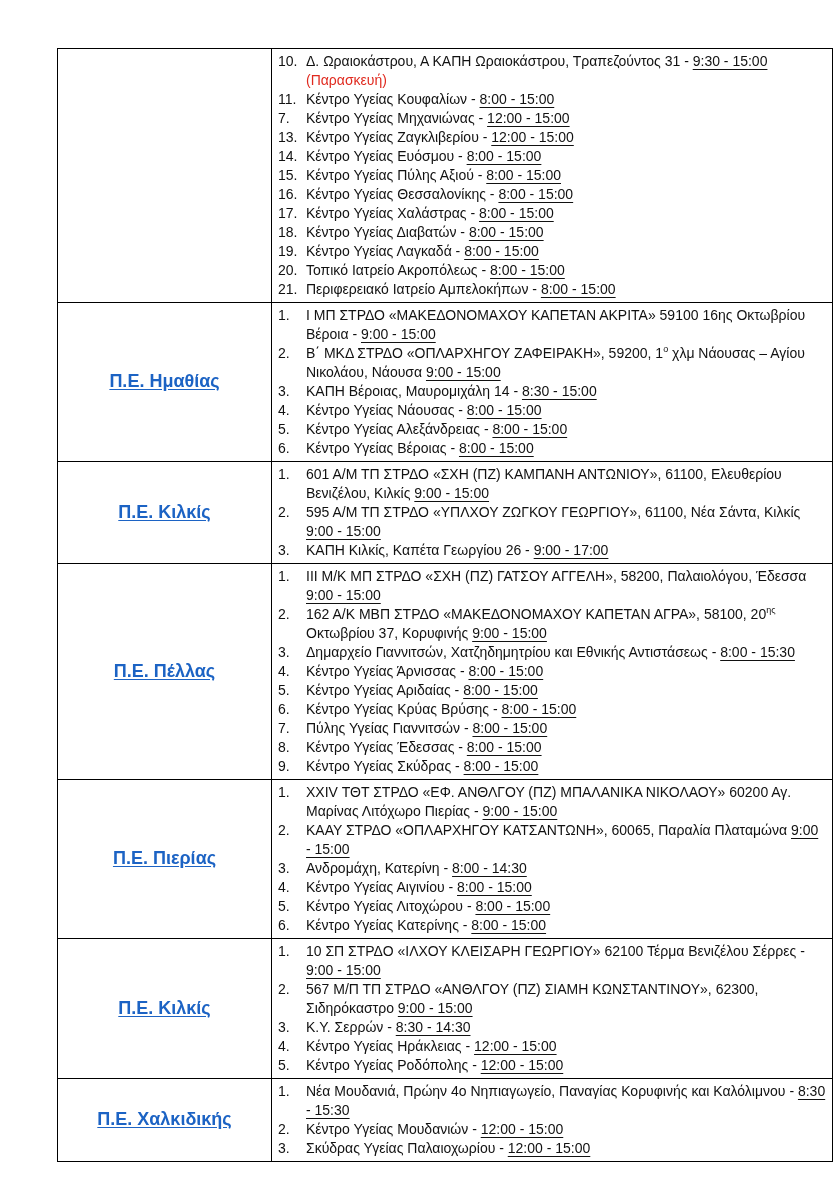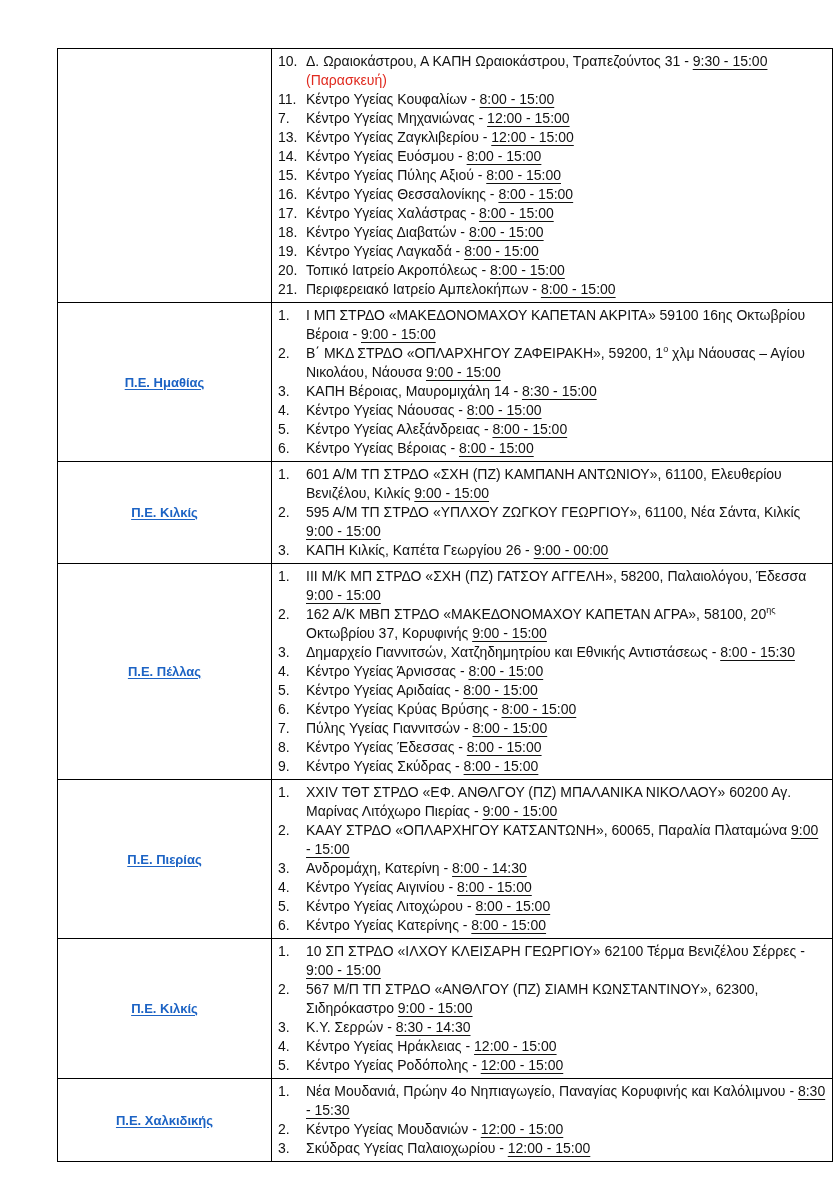--- a/index.html
+++ b/index.html
@@ -21,21 +21,21 @@
     font-size:14px;line-height:19px;
   }
   td.label-cell{width:211px;text-align:center;}
   td.list-cell{padding:3px 6px 3px 4px;vertical-align:top;}
   .region-label{
     color:var(--label-color,#1c63c4);
     font-weight:bold;
     text-decoration:underline;
     text-underline-offset:2px;
     cursor:pointer;
-    font-size:13px;
+    font-size:18px;
   }
   .item{display:flex;align-items:flex-start;}
   .num{flex:0 0 28px;padding-left:2px;}
   .txt{flex:1;}
   .u{
     text-decoration:underline;
     text-decoration-thickness:1.3px;
     text-underline-offset:2.5px;
   }
   .red{color:var(--red-color,#e02a1f);}
@@ -135,21 +135,21 @@
             <div class="item">
               <span class="num">1.</span>
               <span class="txt"><span>601 Α/Μ ΤΠ ΣΤΡΔΟ «ΣΧΗ (ΠΖ) ΚΑΜΠΑΝΗ ΑΝΤΩΝΙΟΥ», 61100, Ελευθερίου Βενιζέλου, Κιλκίς </span><span class="u">9:00 - 15:00</span></span>
             </div>
             <div class="item">
               <span class="num">2.</span>
               <span class="txt"><span>595 Α/Μ ΤΠ ΣΤΡΔΟ «ΥΠΛΧΟΥ ΖΩΓΚΟΥ ΓΕΩΡΓΙΟΥ», 61100, Νέα Σάντα, Κιλκίς </span><span class="u">9:00 - 15:00</span></span>
             </div>
             <div class="item">
               <span class="num">3.</span>
-              <span class="txt"><span>ΚΑΠΗ Κιλκίς, Καπέτα Γεωργίου 26 - </span><span class="u">9:00 - 00:00</span></span>
+              <span class="txt"><span>ΚΑΠΗ Κιλκίς, Καπέτα Γεωργίου 26 - </span><span class="u">9:00 - 17:00</span></span>
             </div>
           </td>
         </tr>
         <tr>
           <td class="label-cell"><span class="region-label">Π.Ε. Πέλλας</span></td>
           <td class="list-cell">
             <div class="item">
               <span class="num">1.</span>
               <span class="txt"><span>ΙΙΙ Μ/Κ ΜΠ ΣΤΡΔΟ «ΣΧΗ (ΠΖ) ΓΑΤΣΟΥ ΑΓΓΕΛΗ», 58200, Παλαιολόγου, Έδεσσα </span><span class="u">9:00 - 15:00</span></span>
             </div>

